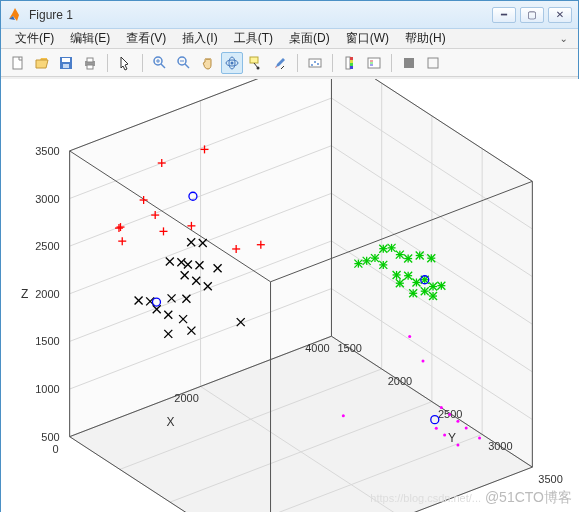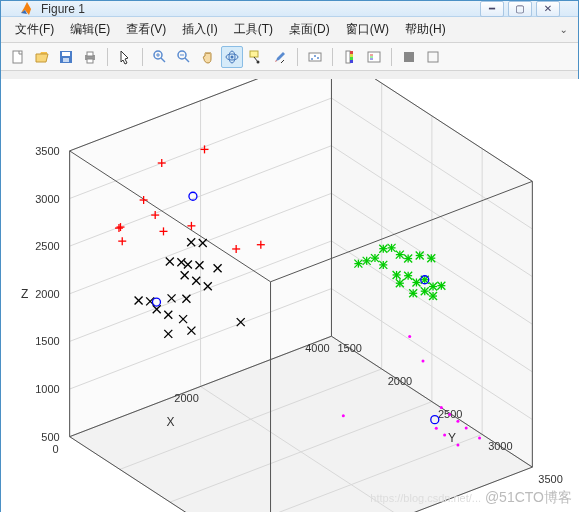--- a/index.html
+++ b/index.html
@@ -1,23 +1,23 @@
 <!DOCTYPE html>
 <html><head>
 <meta charset="utf-8">
 <style>
   * { box-sizing: border-box; margin: 0; padding: 0; }
   body { font-family: "Microsoft YaHei", Tahoma, sans-serif; background: #fff; }
   .window { width: 579px; height: 512px; border: 1px solid #4b90c5; background: #f0f0f0; position: relative; }
-  .titlebar { height: 16px; background: linear-gradient(#eaf3fb,#d9eaf9); display: flex; align-items: center; padding: 0 18px; border-bottom: 1px solid #b7d3ec; }
+  .titlebar { height: 28px; background: linear-gradient(#eaf3fb,#d9eaf9); display: flex; align-items: center; padding: 0 6px; border-bottom: 1px solid #b7d3ec; }
   .titlebar-icon { width: 16px; height: 16px; margin-right: 6px; }
   .title { font-size: 12px; color: #333; flex: 1; }
   .win-btns { display: flex; gap: 4px; }
   .win-btn { width: 24px; height: 16px; background: linear-gradient(#fff,#e3eefa); border: 1px solid #a8c7e4; border-radius: 2px; font-size: 10px; display: flex; align-items: center; justify-content: center; color: #446; cursor: pointer; }
-  .menubar { height: 26px; background: #f3f3f3; display: flex; align-items: center; padding: 0 6px; font-size: 12px; color: #222; border-bottom: 1px solid #d4d4d4; }
+  .menubar { height: 20px; background: #f3f3f3; display: flex; align-items: center; padding: 0 6px; font-size: 12px; color: #222; border-bottom: 1px solid #d4d4d4; }
   .menu-item { padding: 0 8px; cursor: pointer; }
   .menu-spacer { flex: 1; }
   .menu-chevron { font-size: 10px; color: #555; padding: 0 4px; cursor: pointer; }
   .toolbar { height: 28px; background: #f8f8f8; display: flex; align-items: center; padding: 0 6px; gap: 2px; border-bottom: 1px solid #d4d4d4; }
   .tool-btn { width: 22px; height: 22px; display: flex; align-items: center; justify-content: center; cursor: pointer; border: 1px solid transparent; border-radius: 2px; }
   .tool-btn.active { border: 1px solid #8abde5; background: #d6ebf9; }
   .sep { width: 1px; height: 18px; background: #c9c9c9; margin: 0 4px; }
   .plot-area { position: absolute; left: 0; top: 78px; width: 579px; height: 434px; background: #fff; }
   .watermark { position: absolute; right: 8px; bottom: 6px; font-size: 14px; color: #bbb; pointer-events: none; font-family: sans-serif; }
   .watermark-sub { font-size: 11px; color: #ddd; text-align: right; }

